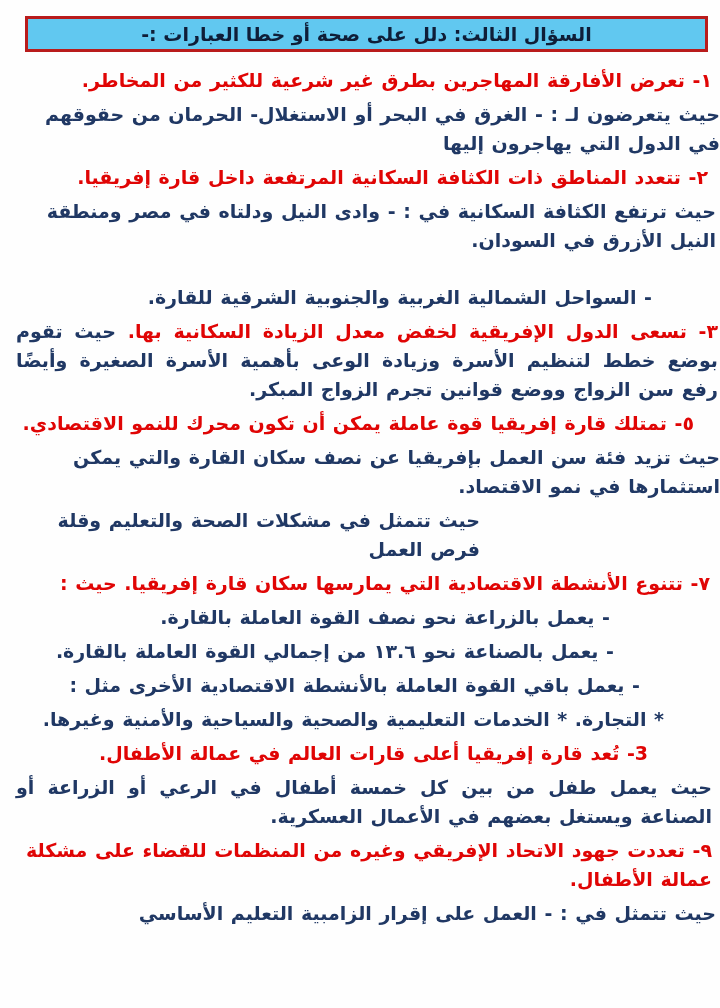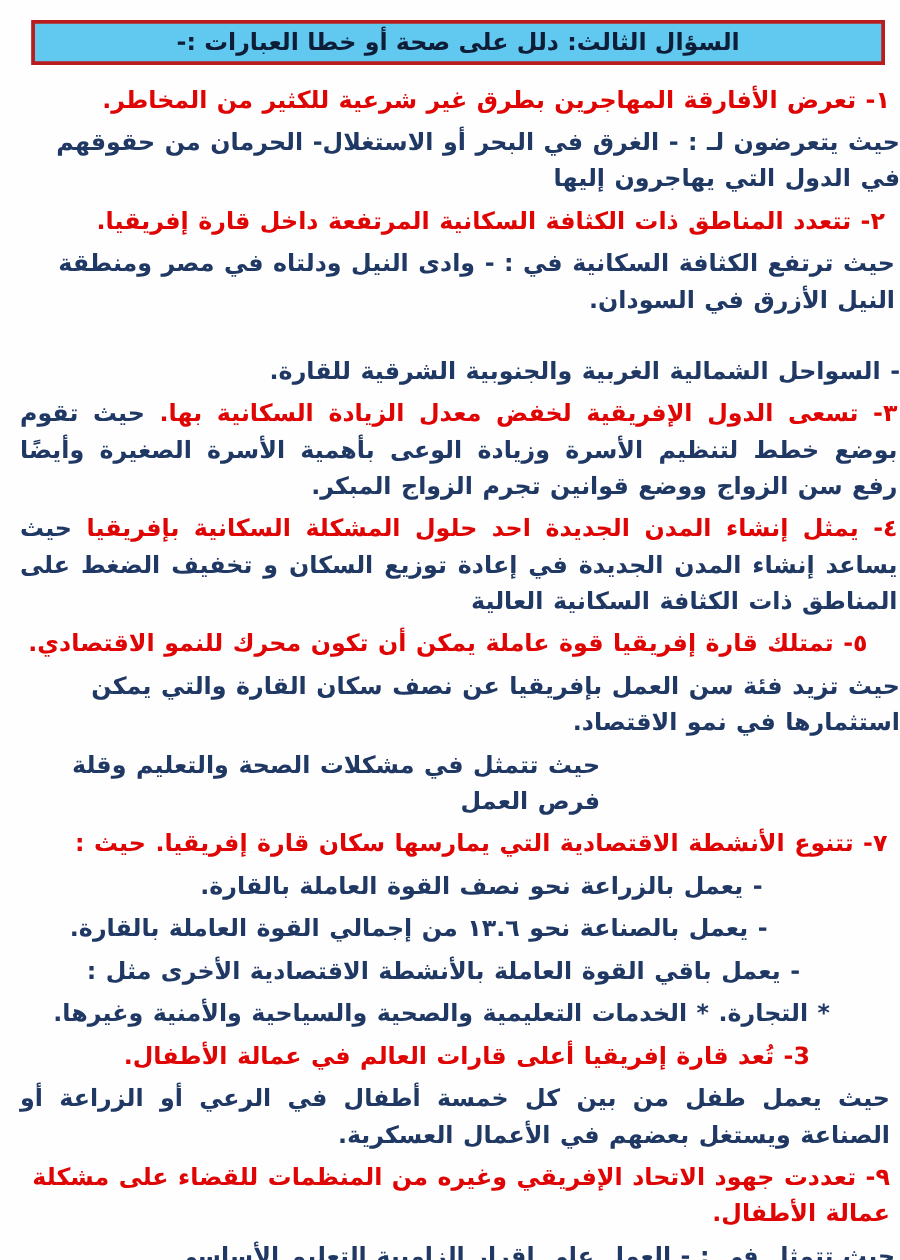--- a/index.html
+++ b/index.html
@@ -52,23 +52,22 @@
 
 <div class="page">
   <div class="banner">
     <span>السؤال الثالث: دلل على صحة أو خطا العبارات :-</span>
   </div>
   <div class="doc-body">
       <div class="line" style="padding-right: 8px;"><span class="seg-red">١- تعرض الأفارقة المهاجرين بطرق غير شرعية للكثير من المخاطر.</span></div>
       <div class="line" style="padding-right: 0px; "><span class="seg-navy">حيث يتعرضون لـ : - الغرق في البحر أو الاستغلال- الحرمان من حقوقهم في الدول التي يهاجرون إليها</span></div>
       <div class="line" style="padding-right: 12px; margin-top: 4px;"><span class="seg-red">٢- تتعدد المناطق ذات الكثافة السكانية المرتفعة داخل قارة إفريقيا.</span></div>
       <div class="line" style="padding-right: 4px;"><span class="seg-navy">حيث ترتفع الكثافة السكانية في : - وادى النيل ودلتاه في مصر ومنطقة النيل الأزرق في السودان.</span></div>
-      <div class="line" style=" margin-top: 28px;"><span class="seg-navy">- السواحل الشمالية الغربية والجنوبية الشرقية للقارة.</span></div>
+      <div class="line" style="padding-right: 68px; margin-top: 28px;"><span class="seg-navy">- السواحل الشمالية الغربية والجنوبية الشرقية للقارة.</span></div>
       <div class="line para" style="padding-right: 2px; margin-top: 2px;"><span class="seg-red">٣- تسعى الدول الإفريقية لخفض معدل الزيادة السكانية بها.</span> <span class="seg-navy">حيث تقوم بوضع خطط لتنظيم الأسرة وزيادة الوعى بأهمية الأسرة الصغيرة وأيضًا رفع سن الزواج ووضع قوانين تجرم الزواج المبكر.</span></div>
-      <div class="line para" style="padding-right: 2px; margin-top: 2px;"><span class="seg-red">٤- يمثل إنشاء المدن الجديدة احد حلول المشكلة السكانية بإفريقيا</span> <span class="seg-navy">حيث يساعد إنشاء المدن الجديدة في إعادة توزيع السكان و تخفيف الضغط على المناطق ذات الكثافة السكانية العالية</span></div>
       <div class="line" style="padding-right: 26px; margin-top: 2px;"><span class="seg-red">٥- تمتلك قارة إفريقيا قوة عاملة يمكن أن تكون محرك للنمو الاقتصادي.</span></div>
       <div class="line" style="padding-right: 0px;"><span class="seg-navy">حيث تزيد فئة سن العمل بإفريقيا عن نصف سكان القارة والتي يمكن استثمارها في نمو الاقتصاد.</span></div>
       <div class="line" style="padding-right: 240px;"><span class="seg-navy">حيث تتمثل في مشكلات الصحة والتعليم وقلة فرص العمل</span></div>
       <div class="line" style="padding-right: 10px; margin-top: 2px;"><span class="seg-red">٧- تتنوع الأنشطة الاقتصادية التي يمارسها سكان قارة إفريقيا. حيث :</span></div>
       <div class="line" style="padding-right: 110px;"><span class="seg-navy">- يعمل بالزراعة نحو نصف القوة العاملة بالقارة.</span></div>
       <div class="line" style="padding-right: 106px;"><span class="seg-navy">- يعمل بالصناعة نحو ١٣.٦ من إجمالي القوة العاملة بالقارة.</span></div>
       <div class="line" style="padding-right: 80px;"><span class="seg-navy">- يعمل باقي القوة العاملة بالأنشطة الاقتصادية الأخرى مثل :</span></div>
       <div class="line" style="padding-right: 56px;"><span class="seg-navy">* التجارة.    * الخدمات التعليمية والصحية والسياحية والأمنية وغيرها.</span></div>
       <div class="line" style="padding-right: 72px; margin-top: 2px;"><span class="seg-red">3- تُعد قارة إفريقيا أعلى قارات العالم في عمالة الأطفال.</span></div>
       <div class="line para" style="padding-right: 8px;"><span class="seg-navy">حيث يعمل طفل من بين كل خمسة أطفال في الرعي أو الزراعة أو الصناعة ويستغل بعضهم في الأعمال العسكرية.</span></div>

